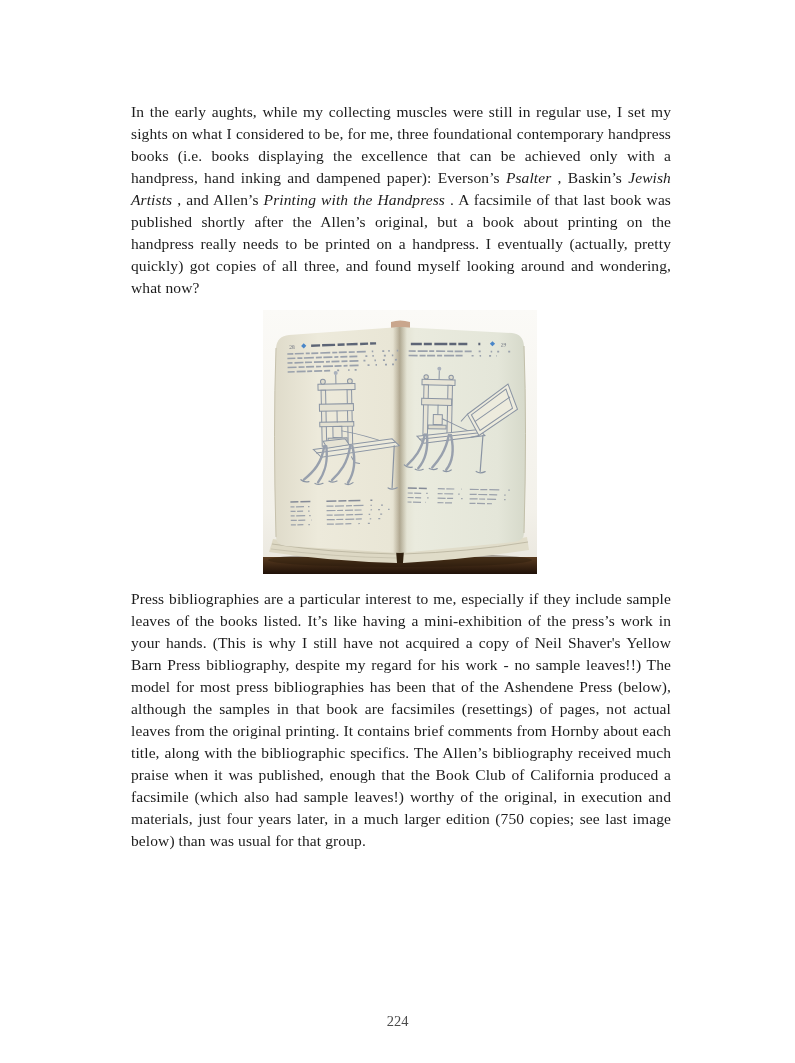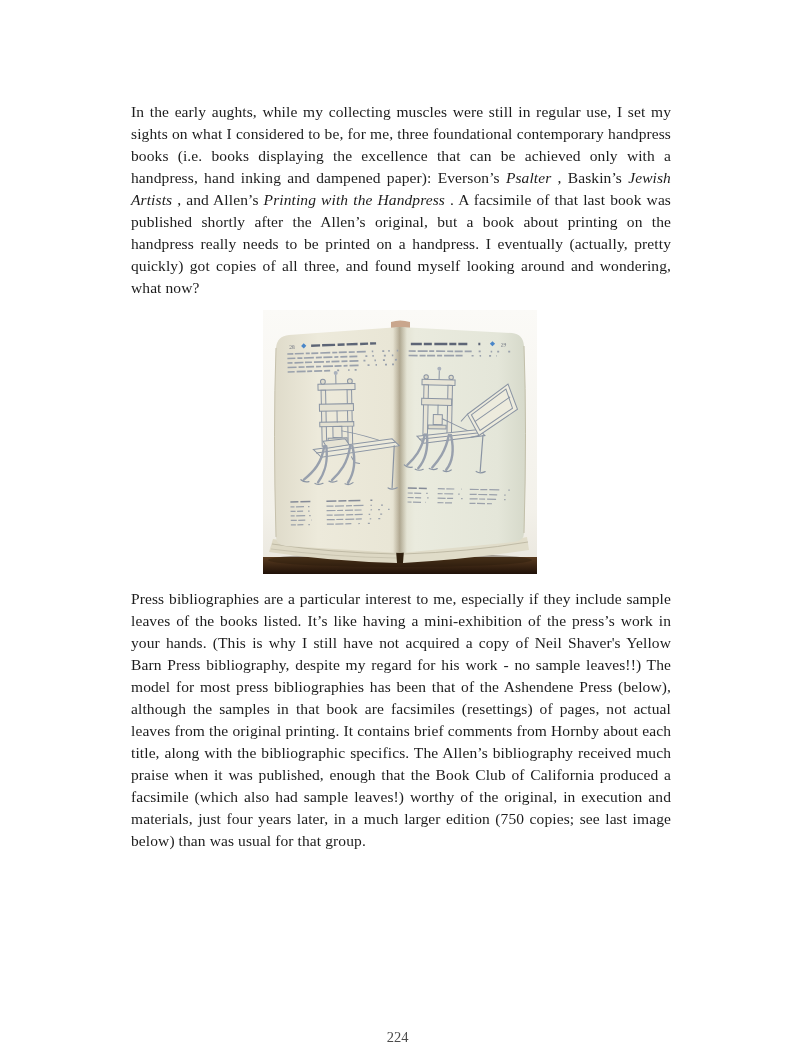--- a/index.html
+++ b/index.html
@@ -35,21 +35,20 @@
     margin: 0; padding: 0;
   }
   .photo-figure svg { display: block; }
   .page-folio {
     position: absolute;
     top: 1013px; left: 0;
     width: 795px;
     text-align: center;
     font-size: 14.5px;
     color: #4b4b4b;
-    margin-top: 16px;
   }
 </style>
 </head>
 <body>
 
 <div class="sheet">
 
   <p class="body-text para-1"><span>In the early aughts, while my collecting muscles were still in regular use, I set my sights on what I considered to be, for me, three foundational contemporary handpress books (i.e. books displaying the excellence that can be achieved only with a handpress, hand inking and dampened paper): Everson’s </span><i>Psalter</i><span> , Baskin’s </span><i>Jewish Artists</i><span> , and Allen’s </span><i>Printing with the Handpress</i><span> . A facsimile of that last book was published shortly after the Allen’s original, but a book about printing on the handpress really needs to be printed on a handpress. I eventually (actually, pretty quickly) got copies of all three, and found myself looking around and wondering, what now?</span></p>
 
   <figure class="photo-figure" aria-label="Photograph of an open book resting on a dark wood table: facing pages show engraved diagrams of two wooden handpresses with running heads, small blue ornaments, and keys to the numbered press parts beneath each engraving">

